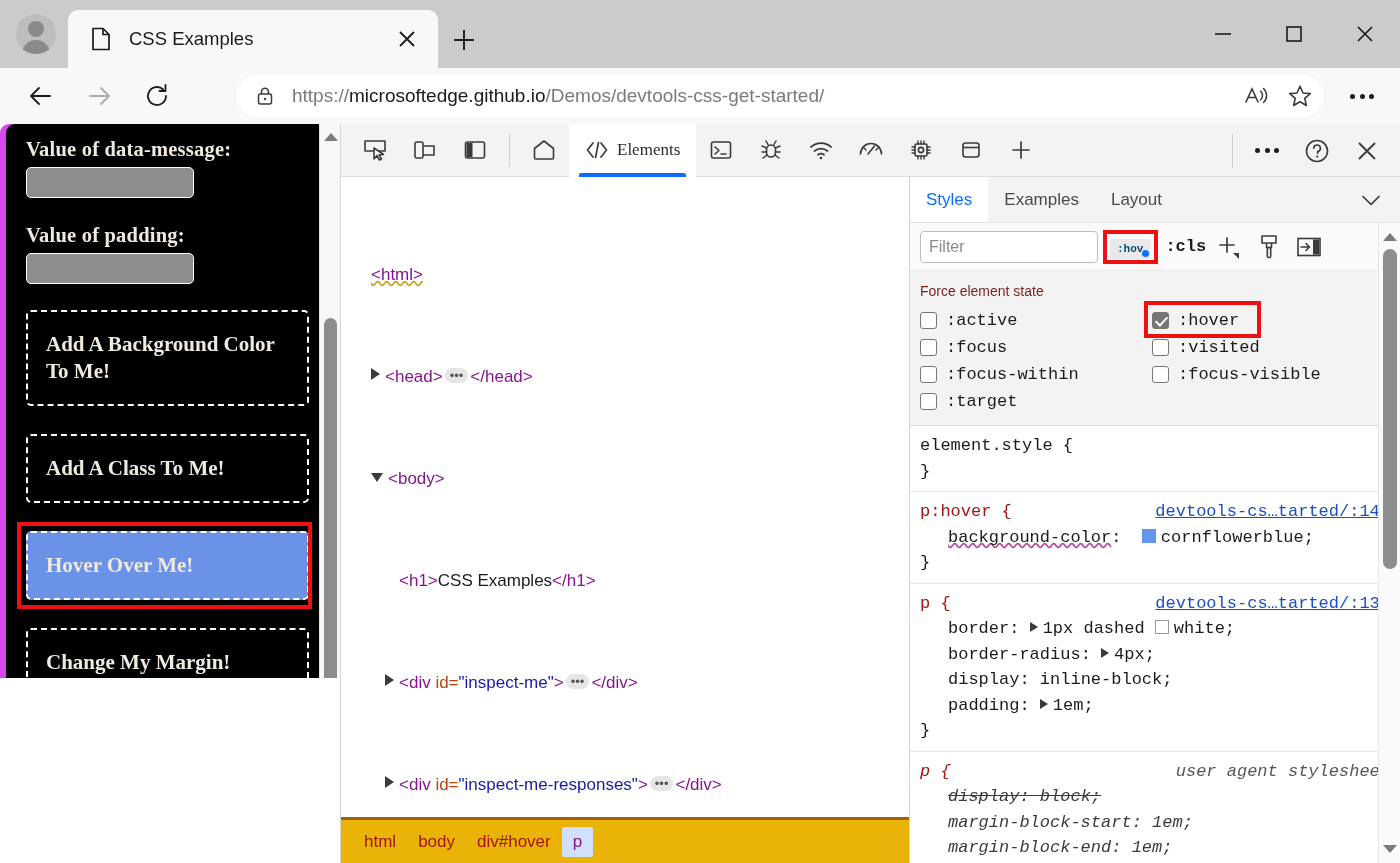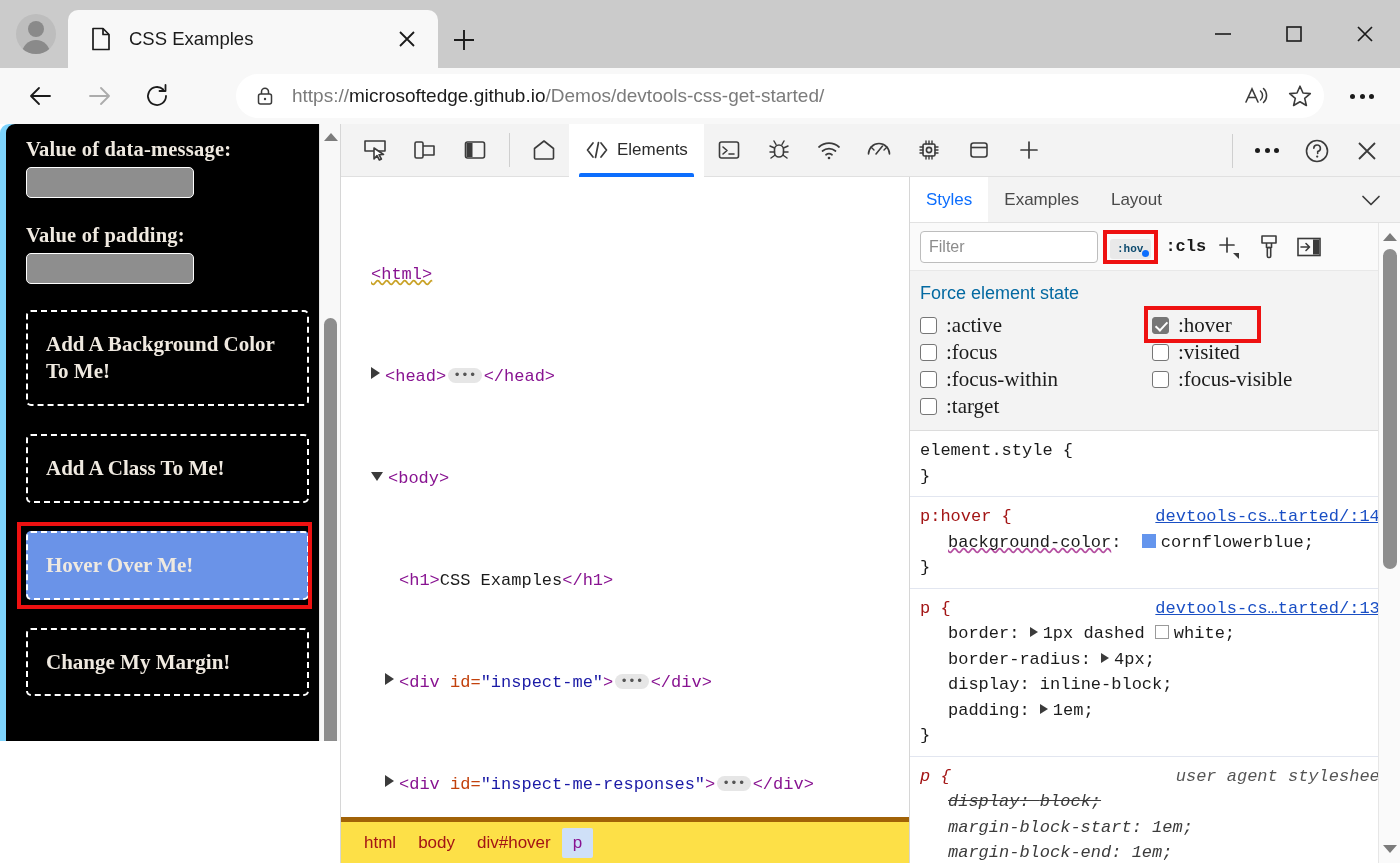--- a/index.html
+++ b/index.html
@@ -95,22 +95,22 @@
   .dots i { width: 5px; height: 5px; border-radius: 50%; background: #1b1b1b; display: block; }
 
   
   .content {
     position: absolute; top: 124px; left: 0; width: 1400px; height: 739px;
     background: #ffffff; display: flex;
   }
 
   
   .viewport {
-    width: 340px; height: 617px; position: relative;
-    background: #7dd3fc; flex: none;
+    width: 340px; height: 554px; position: relative;
+    background: #d946ef; flex: none;
     border-top-left-radius: 9px;
     overflow: hidden;
   }
   .page {
     position: absolute; left: 6px; top: 0; width: 313px; height: 739px;
     background: #000000; border-top-left-radius: 9px;
     padding: 14px 16px 0 20px;
     overflow: hidden;
     font-family: "Liberation Serif", serif;
   }
@@ -174,37 +174,37 @@
     width: 40px; height: 38px; margin: 0 5px;
     display: flex; align-items: center; justify-content: center; cursor: pointer;
     border-radius: 4px;
   }
   .dt-ico:first-child { margin-left: 14px; }
   .dt-sep { width: 1px; height: 34px; background: #cfcfcf; margin: 0 9px; flex: none; }
   .dt-tab {
     height: 53px; padding: 0 16px; display: flex; align-items: center; gap: 8px;
     font-size: 17px; color: #2b2b2b; cursor: pointer; position: relative;
   }
-  .dt-tab.active { background: #ffffff; }
+  .dt-tab.active { background: #ffffff; font-family: Liberation Serif, serif; }
   .dt-tab.active::after {
     content: ""; position: absolute; left: 10px; right: 10px; bottom: 0;
     height: 4px; background: #0d6efd; border-radius: 2px 2px 0 0;
   }
   .dt-right { position: absolute; right: 8px; top: 0; height: 53px; display: flex; align-items: center; }
 
   .dt-body { flex: 1; display: flex; min-height: 0; }
 
   
   .dom-pane {
     width: 568px; flex: none; position: relative; background: #ffffff;
     display: flex; flex-direction: column; min-height: 0;
   }
   .dom-tree {
     flex: 1; padding: 8px 0 0 0; overflow: hidden;
-    font-family: Liberation Mono, monospace; font-size: 17px; line-height: 25.5px;
+    font-family: Liberation Sans, sans-serif; font-size: 17px; line-height: 25.5px;
     color: #1b1b1b; white-space: pre;
   }
   .dom-row { position: relative; padding-left: 30px; }           
   .ab { color: #c2410c; }           
   .av { color: #1a1aa6; }           
   .ang { color: #881391; }
   .txt { color: #1b1b1b; }
   .arrow-r, .arrow-d {
     display: inline-block; width: 0; height: 0; vertical-align: 2px;
     margin-right: 5px;
@@ -214,23 +214,23 @@
   .ellip {
     display: inline-block; background: #e6e6e6; border-radius: 9px;
     padding: 0 5px; font-size: 13px; line-height: 15px; color: #555;
     vertical-align: 2px; margin: 0 2px; cursor: pointer;
   }
   .squiggle {
     text-decoration: underline wavy #c9a227; text-decoration-skip-ink: none;
   }
 
   .breadcrumb {
-    height: 46px; flex: none; border-top: 5px solid #a16207;
+    height: 46px; flex: none; border-top: 3px solid #a16207;
     display: flex; align-items: center; padding-left: 12px;
-    font-size: 17px; background: #fde047;
+    font-size: 17px; background: #eab308;
   }
   .bc-item {
     padding: 5px 11px; color: #a31515; cursor: pointer; border-radius: 2px;
   }
   .bc-item.sel { background: #cfe0f8; color: #881391; }
 
   
   .styles-pane {
     flex: 1; position: relative; background: #ffffff;
     border-left: 1px solid #d6d6d6;
@@ -282,26 +282,26 @@
   }
   .st-icobtn {
     width: 34px; height: 34px; margin-left: 6px;
     display: flex; align-items: center; justify-content: center; cursor: pointer;
   }
 
   .force-box {
     flex: none; background: #f3f3f3; border-bottom: 1px solid #dcdcdc;
     padding: 12px 0 10px 10px;
   }
-  .force-title { font-size: 18px; color: #0369a1; margin-bottom: 8px; }
+  .force-title { font-size: 14px; color: #7f1d1d; margin-bottom: 8px; }
   .force-grid { display: flex; }
   .force-col { width: 232px; }
   .force-row {
     display: flex; align-items: center; height: 27px;
-    font-family: Liberation Serif, serif; font-size: 21px; color: #1b1b1b;
+    font-family: Liberation Mono, monospace; font-size: 17px; color: #1b1b1b;
     position: relative; cursor: pointer;
   }
   .cb {
     width: 17px; height: 17px; border: 1.6px solid #767676; border-radius: 3px;
     background: #ffffff; margin-right: 9px; flex: none; position: relative;
   }
   .cb.checked { background: #767676; border-color: #767676; }
   .cb.checked::after {
     content: ""; position: absolute; left: 5px; top: 1px;
     width: 5px; height: 10px; border: solid #ffffff;

